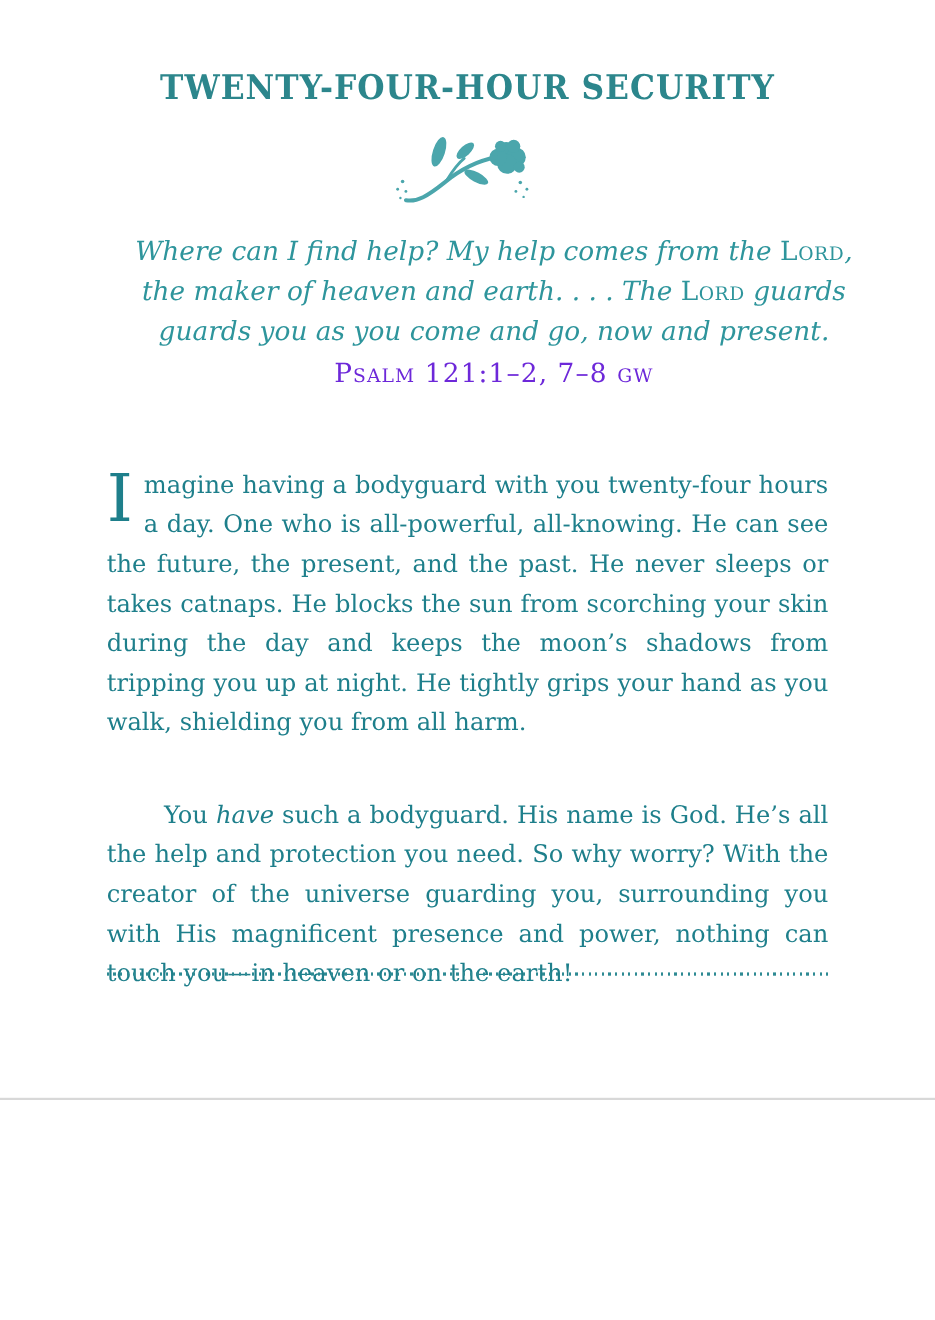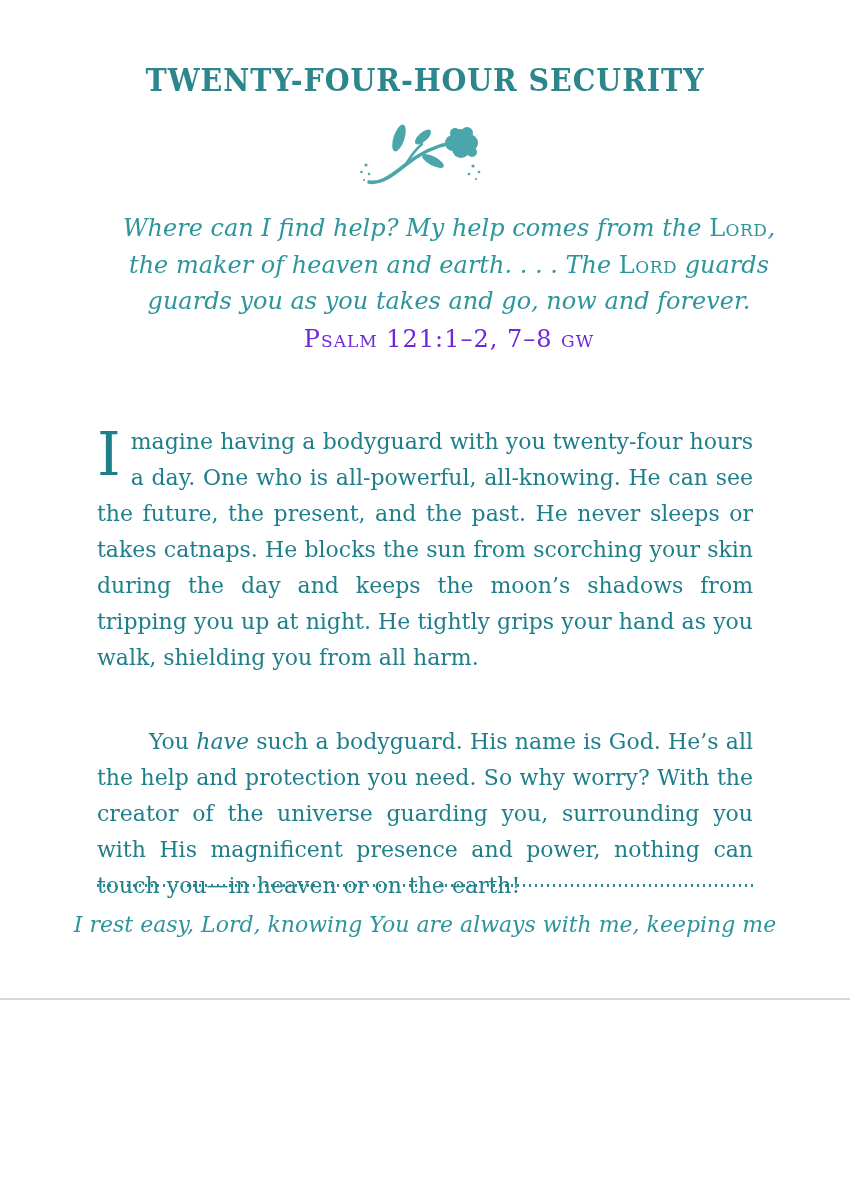--- a/index.html
+++ b/index.html
@@ -159,31 +159,30 @@
 
       <path d="M10,66 C20,68 30,62 45,50 C62,36 76,30 92,27" fill="none" stroke="#4ba6ac" stroke-width="3.6" stroke-linecap="round"></path>
       <path d="M47,48 C52,40 58,32 63,28" fill="none" stroke="#4ba6ac" stroke-width="2.6" stroke-linecap="round"></path>
     </svg>
   </div>
 
   <div class="scripture">
     <div id="quote-lines">
         <div class="qline"><span>Where can I find help? My help comes from the </span><span class="sc">Lord</span><span>,</span></div>
         <div class="qline"><span>the maker of heaven and earth. . . . The </span><span class="sc">Lord</span><span> guards</span></div>
-        <div class="qline"><span>guards you as you takes and go, now and forever.</span></div>
+        <div class="qline"><span>guards you as you come and go, now and present.</span></div>
       </div>
     <div class="reference">Psalm 121:1–2, 7–8 gw</div>
   </div>
 
   <div class="body-text">
     <p><span class="dropcap">I</span><span>magine having a bodyguard with you twenty-four hours a day. One who is all-powerful, all-knowing. He can see the future, the present, and the past. He never sleeps or takes catnaps. He blocks the sun from scorching your skin during the day and keeps the moon’s shadows from tripping you up at night. He tightly grips your hand as you walk, shielding you from all harm.</span></p>
     <p class="indented" id="para2"><span>You </span><span class="it">have</span><span> such a bodyguard. His name is God. He’s all the help and protection you need. So why worry? With the creator of the universe guarding you, surrounding you with His magnificent presence and power, nothing can touch you—in heaven or on the earth!</span></p>
   </div>
 
   <div class="divider"></div>
 
   <div class="prayer" id="prayer">
-      <div class="pline">I rest easy, Lord, knowing You are always with me, keeping me</div>
     </div>
 
   <div class="pagenum">6</div>
 
 </div>
 
 </body></html>

